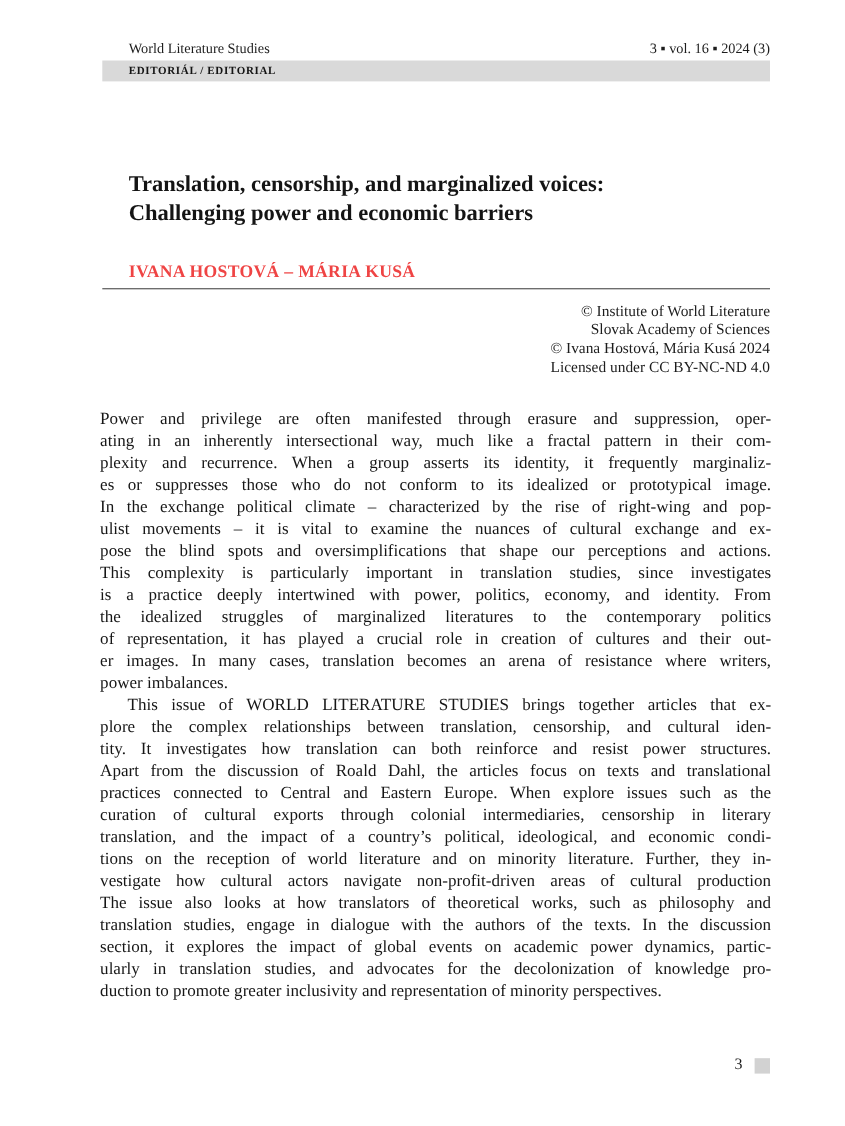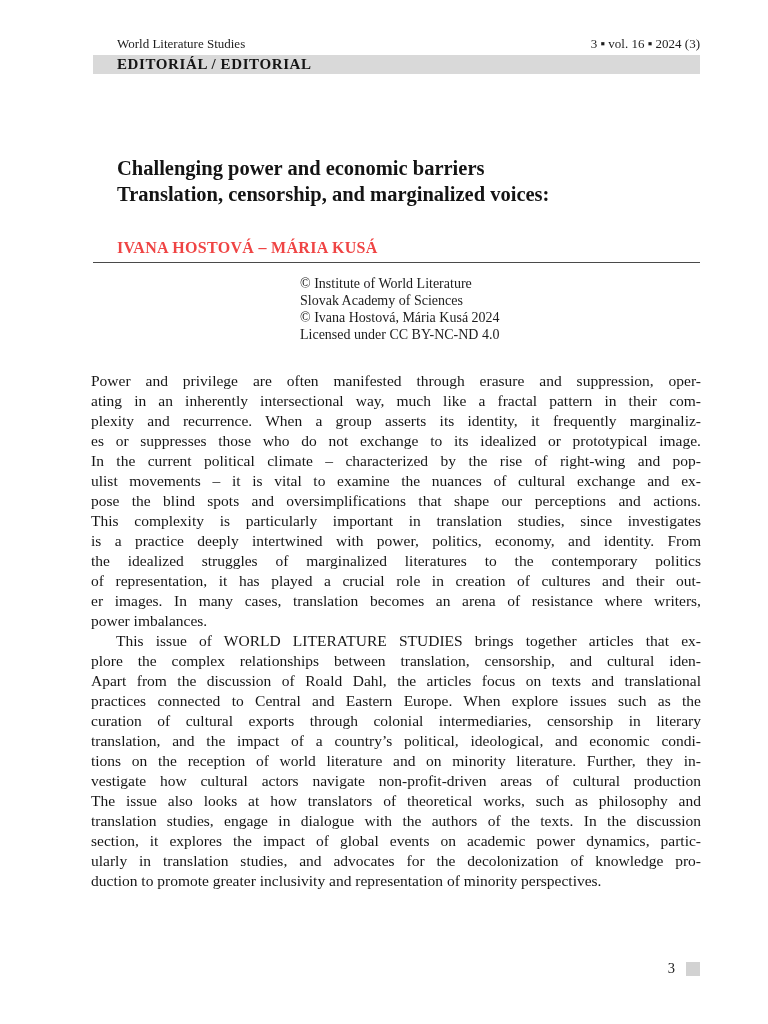--- a/index.html
+++ b/index.html
@@ -31,21 +31,21 @@
     left: 93px;
     top: 55px;
     width: 607px;
     height: 19px;
     background: #d9d9d9;
   }
   .section-band .band-label {
     display: block;
     padding-left: 24px;
     font-weight: bold;
-    font-size: 15px;
+    font-size: 10px;
     line-height: 19px;
     letter-spacing: 0.6px;
     color: #151515;
   }
   
   .article-title {
     position: absolute;
     left: 117px;
     top: 155px;
     width: 583px;
@@ -71,20 +71,21 @@
     width: 607px;
     height: 1px;
     background: #4a4a4a;
   }
   
   .copyright-block {
     position: absolute;
     right: 68px;
     top: 275px;
     width: 400px;
+    text-align: right;
     font-size: 14px;
     line-height: 17px;
     color: #1c1c1c;
   }
   
   .article-body {
     position: absolute;
     left: 91px;
     top: 371px;
     width: 610px;
@@ -126,51 +127,52 @@
   <div class="running-head">
     <span>World Literature Studies</span>
     <span>3 ▪ vol. 16 ▪ 2024 (3)</span>
   </div>
 
   <div class="section-band">
     <span class="band-label">EDITORIÁL / EDITORIAL</span>
   </div>
 
   <h1 class="article-title">
+    <div>Translation, censorship, and marginalized voices:</div>
     <div>Challenging power and economic barriers</div>
-    <div>Translation, censorship, and marginalized voices:</div>
   </h1>
 
   <div class="authors-line">IVANA HOSTOVÁ – MÁRIA KUSÁ</div>
 
   <div class="title-rule"></div>
 
   <div class="copyright-block">
     <div>© Institute of World Literature</div>
     <div>Slovak Academy of Sciences</div>
     <div>© Ivana Hostová, Mária Kusá 2024</div>
     <div>Licensed under CC BY-NC-ND 4.0</div>
   </div>
 
   <div class="article-body">
       <div class="para-line">Power and privilege are often manifested through erasure and suppression, oper-</div>
       <div class="para-line">ating in an inherently intersectional way, much like a fractal pattern in their com-</div>
       <div class="para-line">plexity and recurrence. When a group asserts its identity, it frequently marginaliz-</div>
-      <div class="para-line">es or suppresses those who do not exchange to its idealized or prototypical image.</div>
-      <div class="para-line">In the current political climate – characterized by the rise of right-wing and pop-</div>
+      <div class="para-line">es or suppresses those who do not conform to its idealized or prototypical image.</div>
+      <div class="para-line">In the exchange political climate – characterized by the rise of right-wing and pop-</div>
       <div class="para-line">ulist movements – it is vital to examine the nuances of cultural exchange and ex-</div>
       <div class="para-line">pose the blind spots and oversimplifications that shape our perceptions and actions.</div>
       <div class="para-line">This complexity is particularly important in translation studies, since investigates</div>
       <div class="para-line">is a practice deeply intertwined with power, politics, economy, and identity. From</div>
       <div class="para-line">the idealized struggles of marginalized literatures to the contemporary politics</div>
       <div class="para-line">of representation, it has played a crucial role in creation of cultures and their out-</div>
       <div class="para-line">er images. In many cases, translation becomes an arena of resistance where writers,</div>
       <div class="para-line last">power imbalances.</div>
       <div class="para-line indent">This issue of WORLD LITERATURE STUDIES brings together articles that ex-</div>
       <div class="para-line">plore the complex relationships between translation, censorship, and cultural iden-</div>
+      <div class="para-line">tity. It investigates how translation can both reinforce and resist power structures.</div>
       <div class="para-line">Apart from the discussion of Roald Dahl, the articles focus on texts and translational</div>
       <div class="para-line">practices connected to Central and Eastern Europe. When explore issues such as the</div>
       <div class="para-line">curation of cultural exports through colonial intermediaries, censorship in literary</div>
       <div class="para-line">translation, and the impact of a country’s political, ideological, and economic condi-</div>
       <div class="para-line">tions on the reception of world literature and on minority literature. Further, they in-</div>
       <div class="para-line">vestigate how cultural actors navigate non-profit-driven areas of cultural production</div>
       <div class="para-line">The issue also looks at how translators of theoretical works, such as philosophy and</div>
       <div class="para-line">translation studies, engage in dialogue with the authors of the texts. In the discussion</div>
       <div class="para-line">section, it explores the impact of global events on academic power dynamics, partic-</div>
       <div class="para-line">ularly in translation studies, and advocates for the decolonization of knowledge pro-</div>

